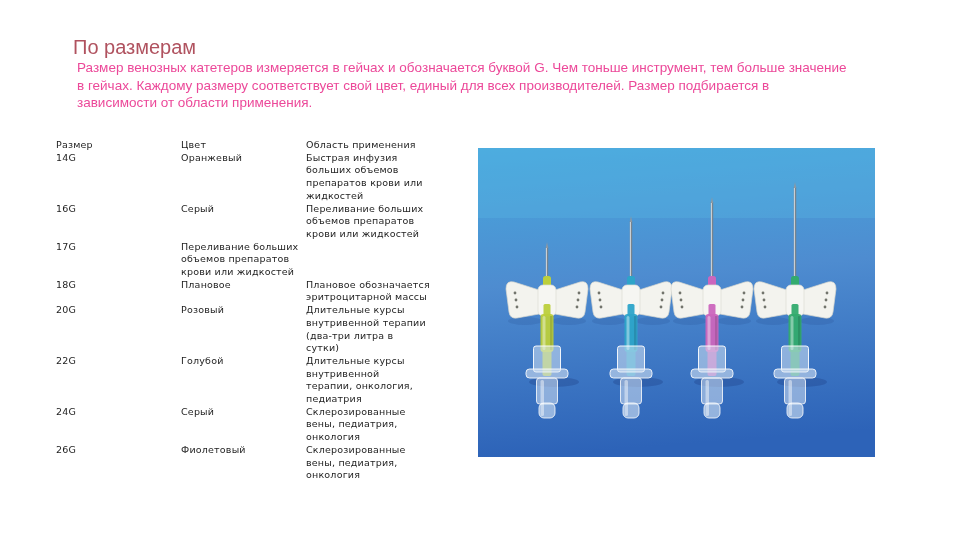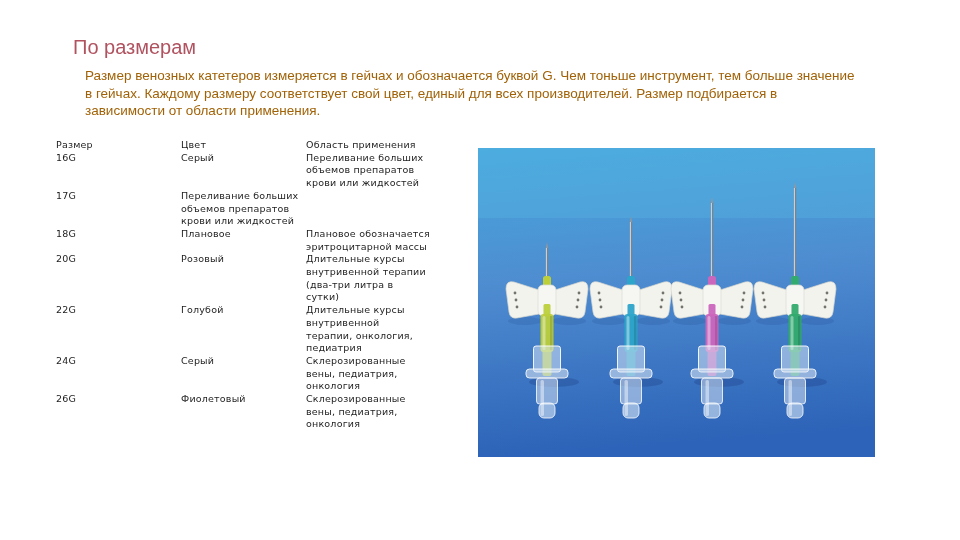--- a/index.html
+++ b/index.html
@@ -5,22 +5,22 @@
   html,body{margin:0;padding:0;background:#ffffff;}
   .slide{
     position:relative;width:960px;height:480px;background:#ffffff;overflow:hidden;
     font-family:"Liberation Sans",sans-serif;
   }
   .title{
     position:absolute;left:73px;top:36px;margin:0;
     font-size:20px;font-weight:400;line-height:1.15;color:#b0525f;
   }
   .para{
-    position:absolute;left:73px;top:55px;margin:12px;width:870px;
-    font-size:13.5px;line-height:17.5px;color:#a16207;white-space:pre-line;
+    position:absolute;left:73px;top:55px;margin:4px;width:870px;
+    font-size:13.5px;line-height:17.5px;color:#ec4899;white-space:pre-line;
   }
   .ctable{
     position:absolute;left:50px;top:139px;width:412px;
     font-family:"DejaVu Sans",sans-serif;font-size:9.5px;line-height:12.7px;
     color:#1d1d1d;letter-spacing:0.2px;
   }
   .trow{display:grid;grid-template-columns:125px 125px 162px;padding-left:6px;}
   .cell{padding:0;}
   .app{white-space:pre-line;}
   .photo{
@@ -38,20 +38,28 @@
 в гейчах. Каждому размеру соответствует свой цвет, единый для всех производителей. Размер подбирается в
 зависимости от области применения.</p>
 
   <div class="ctable">
     <div class="trow thead">
       <div class="cell">Размер</div>
       <div class="cell">Цвет</div>
       <div class="cell">Область применения</div>
     </div>
     <div id="rows">
+    <div class="trow">
+      <div class="cell">14G</div>
+      <div class="cell">Оранжевый</div>
+      <div class="cell app">Быстрая инфузия
+больших объемов
+препаратов крови или
+жидкостей</div>
+    </div>
 
     <div class="trow">
       <div class="cell">16G</div>
       <div class="cell">Серый</div>
       <div class="cell app">Переливание больших
 объемов препаратов
 крови или жидкостей</div>
     </div>
 
     <div class="trow">

